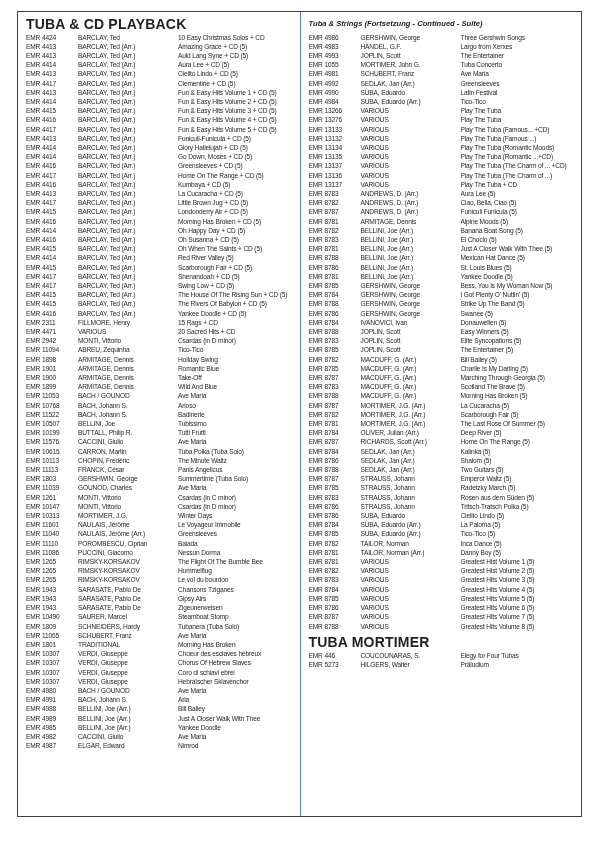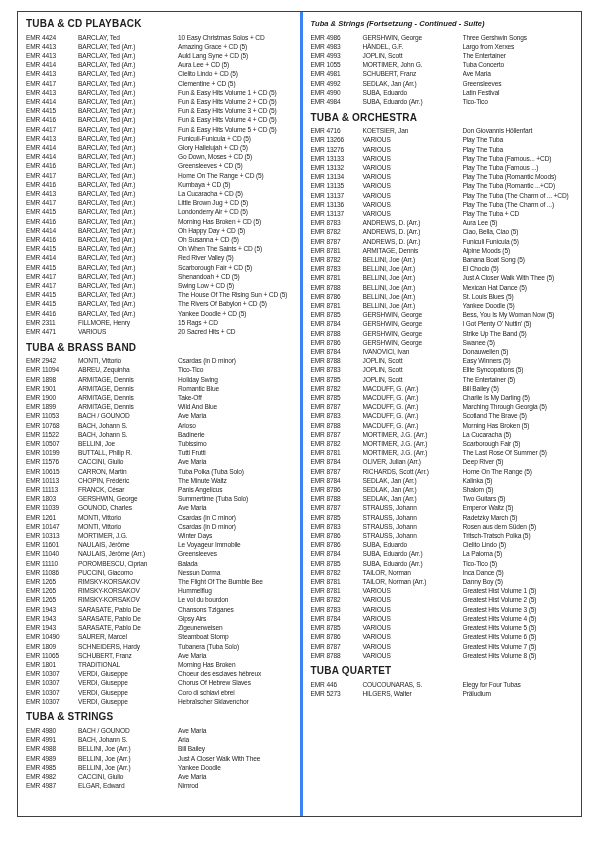--- a/index.html
+++ b/index.html
@@ -19,24 +19,24 @@
     background: #ffffff;
     display: flex;
     box-sizing: border-box;
   }
   .col {
     width: 50%;
     box-sizing: border-box;
     padding: 7px 6px 6px 8px;
     overflow: hidden;
   }
-  .col-right { border-left: 3px solid #3b82f6; }
+  .col-right { border-left: 1px solid #3b82f6; }
   .section { margin: 0; }
   .section-heading {
-    font-size: 10px;
+    font-size: 14px;
     font-weight: bold;
     line-height: 10px;
     margin: 6.5px 0 3.5px 0;
     letter-spacing: 0.2px;
     white-space: nowrap;
   }
   .section:first-child .section-heading { margin-top: 0; }
   .heading-italic { font-style: italic; font-size: 7.6px; letter-spacing: 0; }
   .row {
     display: flex;
@@ -252,21 +252,20 @@
 
   <div class="row">
     <span class="cell-emr">EMR 4471</span>
     <span class="cell-composer">VARIOUS</span>
     <span class="cell-title">20 Sacred Hits + CD</span>
   </div>
 </div>
   </section>
 
   <section class="section">
-    <h2 class="section-heading">TUBA &amp; BRASS BAND</h2>
     <div class="rows">
   <div class="row">
     <span class="cell-emr">EMR 2942</span>
     <span class="cell-composer">MONTI, Vittorio</span>
     <span class="cell-title">Csardas (in D minor)</span>
   </div>
 </div>
   </section>
 
   <section class="section">
@@ -489,21 +488,20 @@
 
   <div class="row">
     <span class="cell-emr">EMR 10307</span>
     <span class="cell-composer">VERDI, Giuseppe</span>
     <span class="cell-title">Hebraïscher Sklavenchor</span>
   </div>
 </div>
   </section>
 
   <section class="section">
-    <h2 class="section-heading">TUBA &amp; STRINGS</h2>
     <div class="rows">
   <div class="row">
     <span class="cell-emr">EMR 4980</span>
     <span class="cell-composer">BACH / GOUNOD</span>
     <span class="cell-title">Ave Maria</span>
   </div>
 
   <div class="row">
     <span class="cell-emr">EMR 4991</span>
     <span class="cell-composer">BACH, Johann S.</span>
@@ -589,30 +587,20 @@
   </div>
 
   <div class="row">
     <span class="cell-emr">EMR 4984</span>
     <span class="cell-composer">SUBA, Eduardo (Arr.)</span>
     <span class="cell-title">Tico-Tico</span>
   </div>
 </div>
   </section>
 
-  <section class="section">
-    <h2 class="section-heading">TUBA &amp; ORCHESTRA</h2>
-    <div class="rows">
-  <div class="row">
-    <span class="cell-emr">EMR 4716</span>
-    <span class="cell-composer">KOETSIER, Jan</span>
-    <span class="cell-title">Don Giovannis Höllenfart</span>
-  </div>
-</div>
-  </section>
 
   <section class="section">
     <div class="rows">
   <div class="row">
     <span class="cell-emr">EMR 13266</span>
     <span class="cell-composer">VARIOUS</span>
     <span class="cell-title">Play The Tuba</span>
   </div>
 
   <div class="row">
@@ -951,21 +939,21 @@
 
   <div class="row">
     <span class="cell-emr">EMR 8788</span>
     <span class="cell-composer">VARIOUS</span>
     <span class="cell-title">Greatest Hits Volume 8 (5)</span>
   </div>
 </div>
   </section>
 
   <section class="section">
-    <h2 class="section-heading">TUBA QUARTET</h2>
+    <h2 class="section-heading">TUBA MORTIMER</h2>
     <div class="rows">
   <div class="row">
     <span class="cell-emr">EMR 446</span>
     <span class="cell-composer">COUCOUNARAS, S.</span>
     <span class="cell-title">Elegy for Four Tubas</span>
   </div>
 
   <div class="row">
     <span class="cell-emr">EMR 5273</span>
     <span class="cell-composer">HILGERS, Walter</span>

